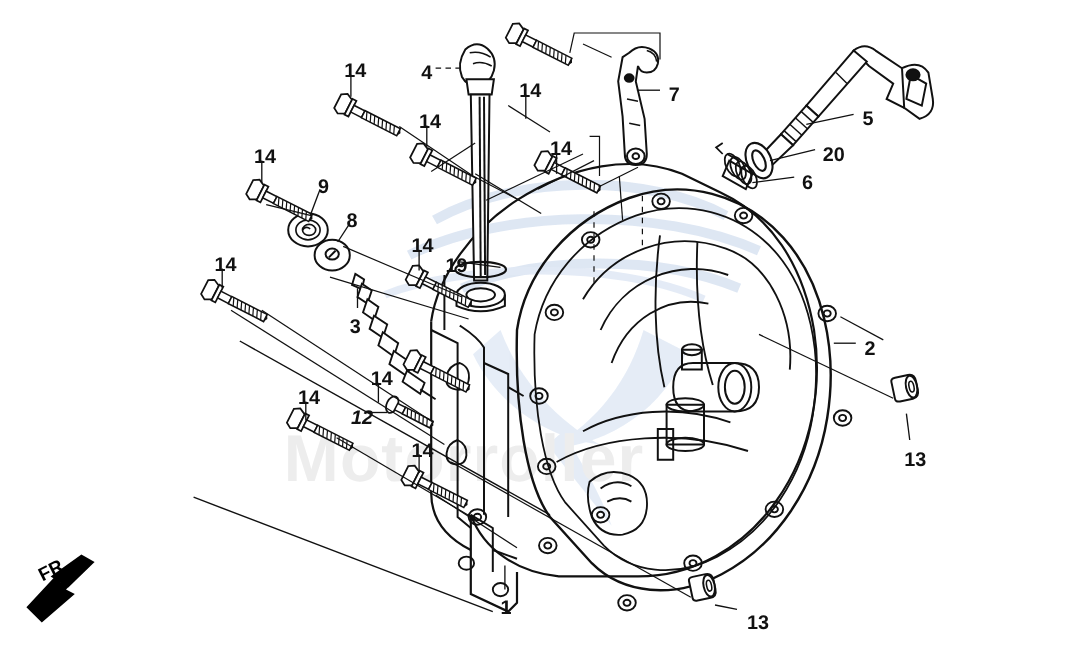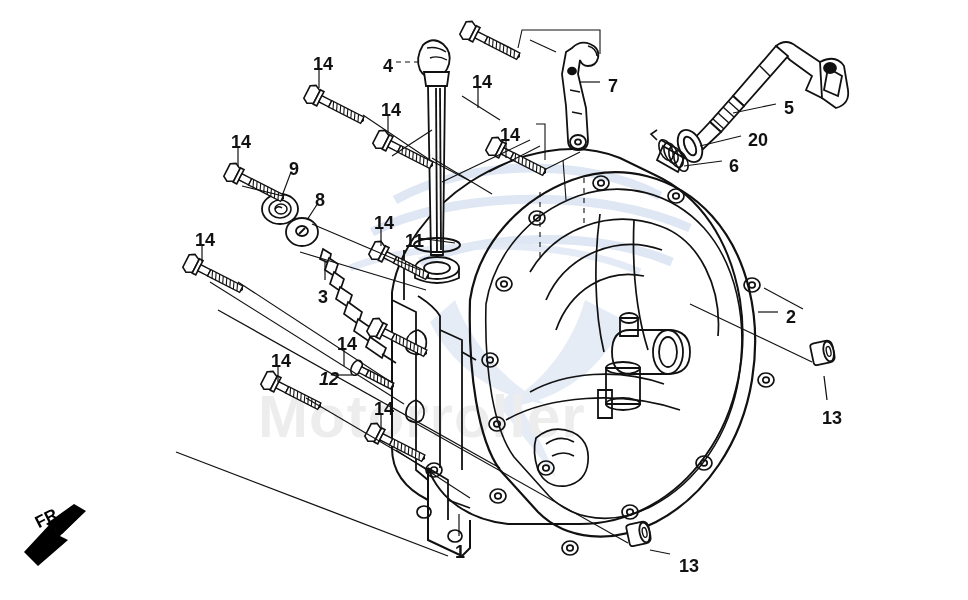--- a/index.html
+++ b/index.html
@@ -424,21 +424,21 @@
       <div class="callout" style="left: 455px; top: 543px;">1</div>
       <div class="callout" style="left: 786px; top: 308px;">2</div>
       <div class="callout" style="left: 318px; top: 288px;">3</div>
       <div class="callout" style="left: 383px; top: 57px;">4</div>
       <div class="callout" style="left: 784px; top: 99px;">5</div>
       <div class="callout" style="left: 729px; top: 157px;">6</div>
       <div class="callout" style="left: 608px; top: 77px;">7</div>
       <div class="callout" style="left: 315px; top: 191px;">8</div>
       <div class="callout" style="left: 289px; top: 160px;">9</div>
       <div class="callout" style="left: 748px; top: 131px;">20</div>
-      <div class="callout" style="left: 405px; top: 232px;">11</div>
+      <div class="callout" style="left: 405px; top: 232px;">19</div>
       <div class="callout" style="left: 319px; top: 370px; font-style: italic;">12</div>
       <div class="callout" style="left: 822px; top: 409px;">13</div>
       <div class="callout" style="left: 679px; top: 557px;">13</div>
       <div class="callout" style="left: 313px; top: 55px;">14</div>
       <div class="callout" style="left: 381px; top: 101px;">14</div>
       <div class="callout" style="left: 472px; top: 73px;">14</div>
       <div class="callout" style="left: 500px; top: 126px;">14</div>
       <div class="callout" style="left: 231px; top: 133px;">14</div>
       <div class="callout" style="left: 374px; top: 214px;">14</div>
       <div class="callout" style="left: 195px; top: 231px;">14</div>

